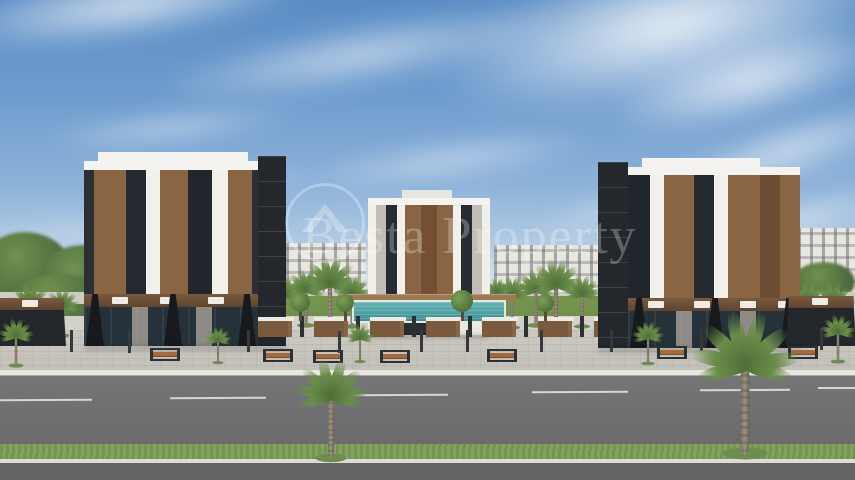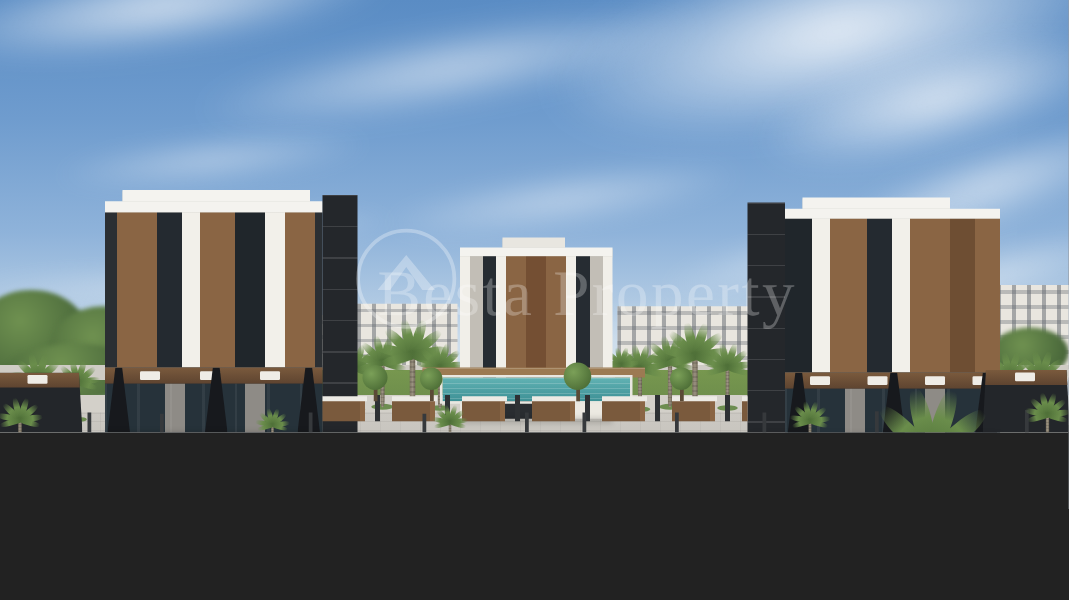--- a/index.html
+++ b/index.html
@@ -1,16 +1,16 @@
 <!DOCTYPE html>
 <html><head>
 <meta charset="utf-8">
 <style>
   html,body{margin:0;padding:0;background:#222;}
-  #scene{position:relative;width:855px;height:346px;overflow:hidden;font-family:"Liberation Sans",sans-serif;background:#dfe9f1;}
+  #scene{position:relative;width:855px;height:480px;overflow:hidden;font-family:"Liberation Sans",sans-serif;background:#dfe9f1;}
   #scene *{position:absolute;}
 
   
   .sky{left:0;top:0;width:855px;height:340px;z-index:1;
     background:linear-gradient(180deg,#5a8cc4 0%,#6f9cce 28%,#8fb3da 55%,#c2d6e8 80%,#dfe9f1 100%);}
   .cloud{border-radius:50%;z-index:2;
     background:radial-gradient(ellipse at center,rgba(255,255,255,.95),rgba(255,255,255,0) 70%);}
 
   
   .bgb{z-index:3;background:

